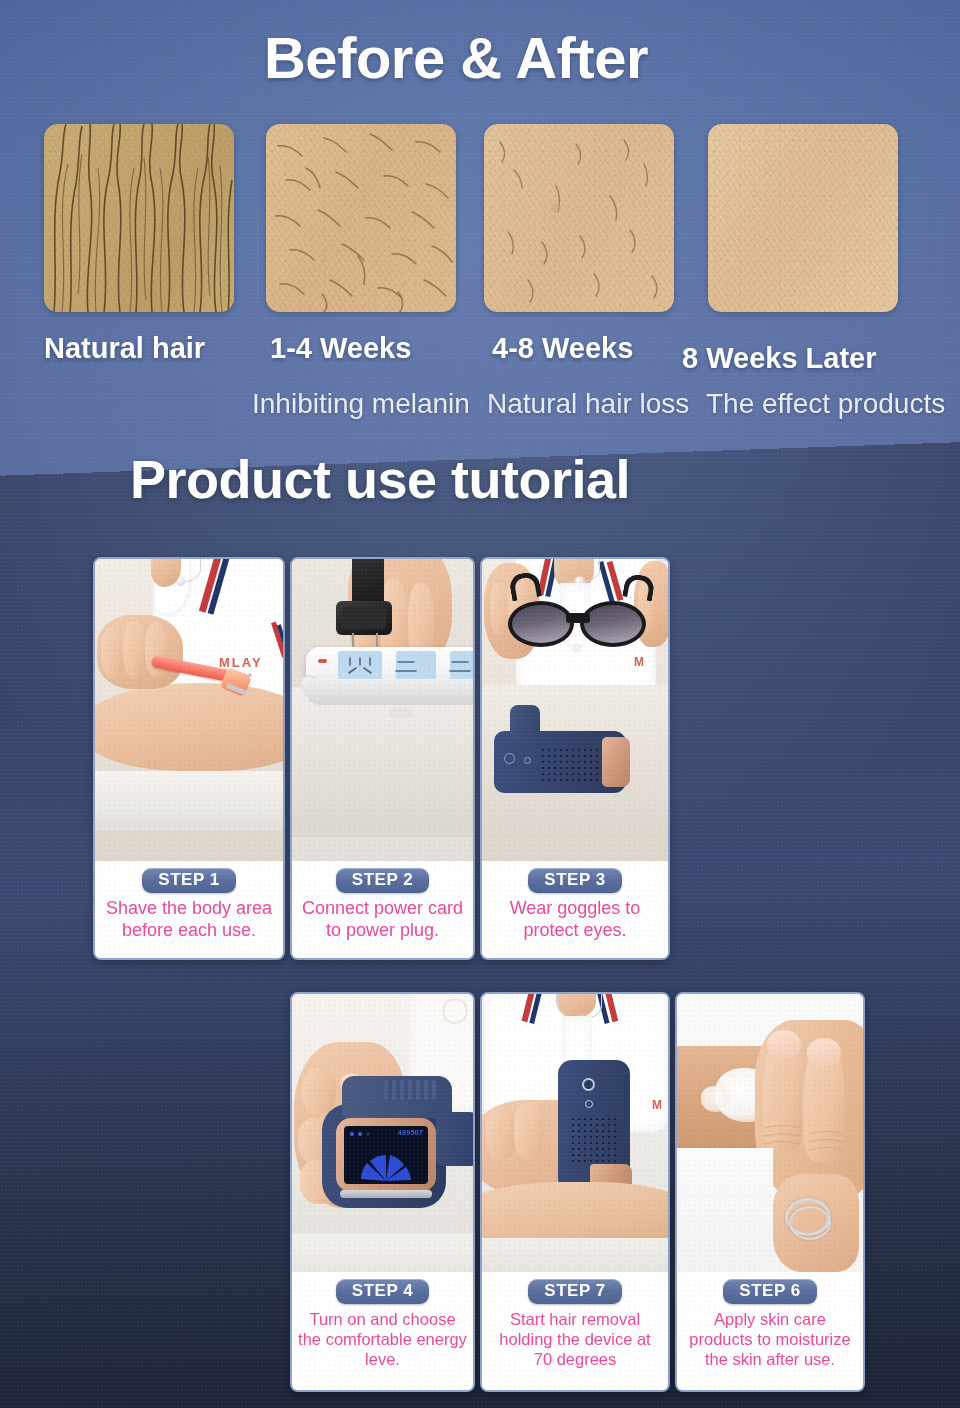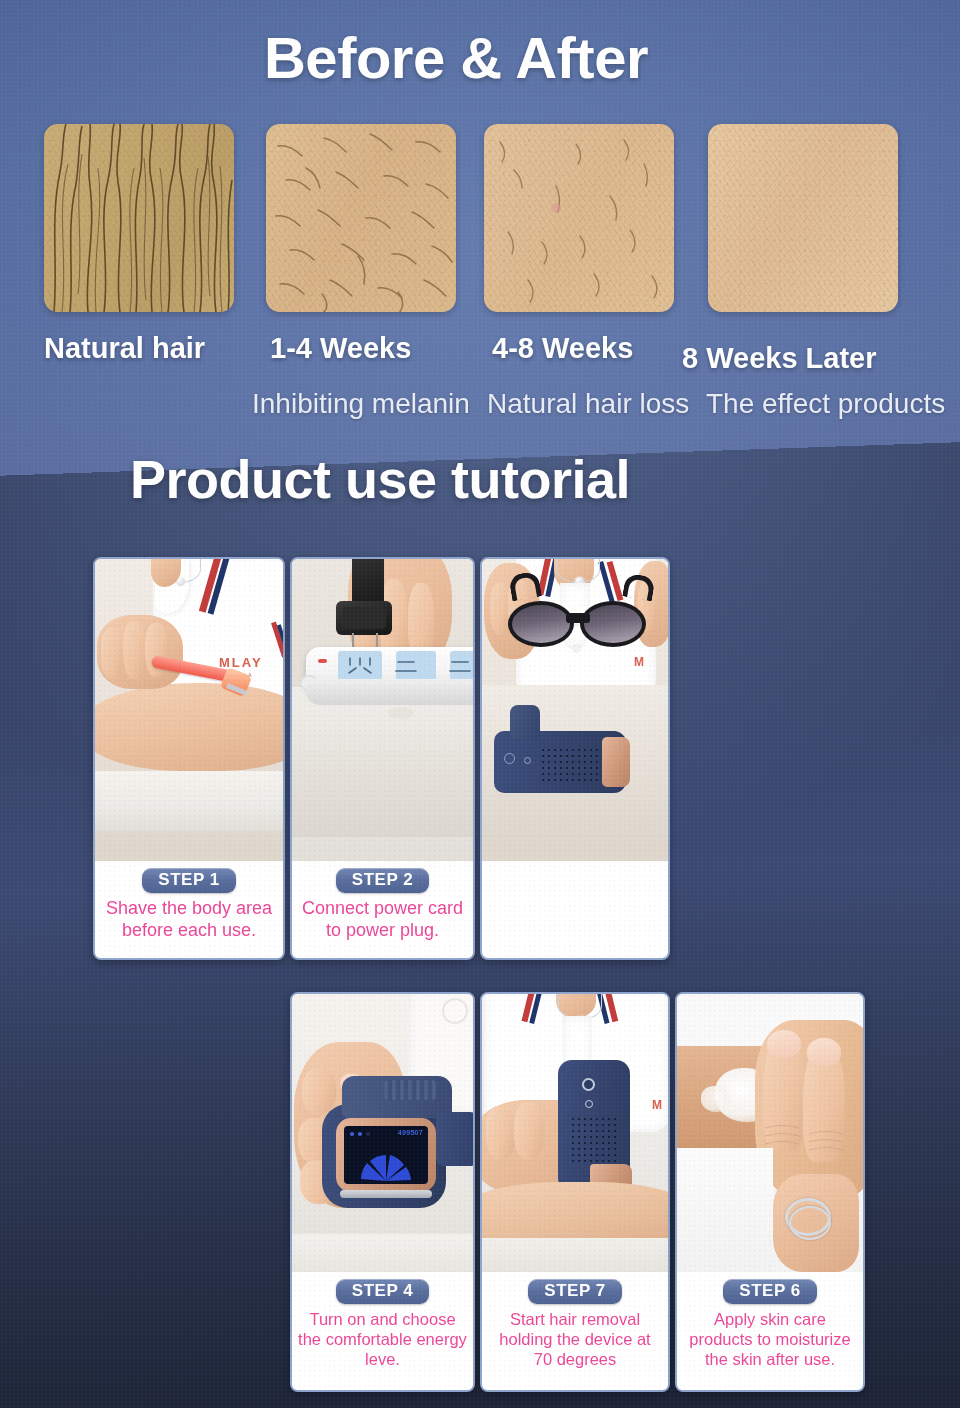--- a/index.html
+++ b/index.html
@@ -469,20 +469,24 @@
         <div style="position:absolute;left:0;top:126px;right:0;height:152px;background:linear-gradient(180deg,#f0ece6 0%,#e8e2da 45%,#ded7ce 100%);"></div>
 
         <div class="device" style="left:12px;top:172px;width:132px;height:62px;border-radius:10px 12px 12px 10px;"></div>
         <div class="device" style="left:28px;top:146px;width:30px;height:34px;border-radius:8px 8px 4px 4px;background:linear-gradient(110deg,#46587f,#33446c);"></div>
         <div class="vents" style="left:58px;top:188px;width:62px;height:34px;"></div>
         <div style="position:absolute;left:22px;top:194px;width:11px;height:11px;border-radius:50%;border:1.6px solid #8fa2c8;"></div>
         <div style="position:absolute;left:42px;top:198px;width:7px;height:7px;border-radius:50%;border:1.4px solid #8fa2c8;"></div>
         <div class="rose" style="position:absolute;left:120px;top:178px;width:28px;height:50px;border-radius:5px 8px 8px 5px;"></div>
       </div>
     </div>
+    <div class="cap">
+      <span class="badge">STEP 3</span>
+      <div class="captext">Wear goggles to protect eyes.</div>
+    </div>
   </div>
 
   <div class="card" id="card4">
     <div class="photo">
       <div class="scene">
         <div class="bg-wall2"></div>
         <div class="polo" style="left:116px;top:-10px;width:90px;height:130px;border-radius:0 0 0 30px;background:#fbfaf8;"></div>
         <div style="position:absolute;left:150px;top:4px;width:26px;height:26px;border:2px solid #eae6e0;border-radius:50%;"></div>
 
         <div class="skin-part" style="left:2px;top:48px;width:112px;height:166px;border-radius:40% 34% 38% 44%;"></div>

